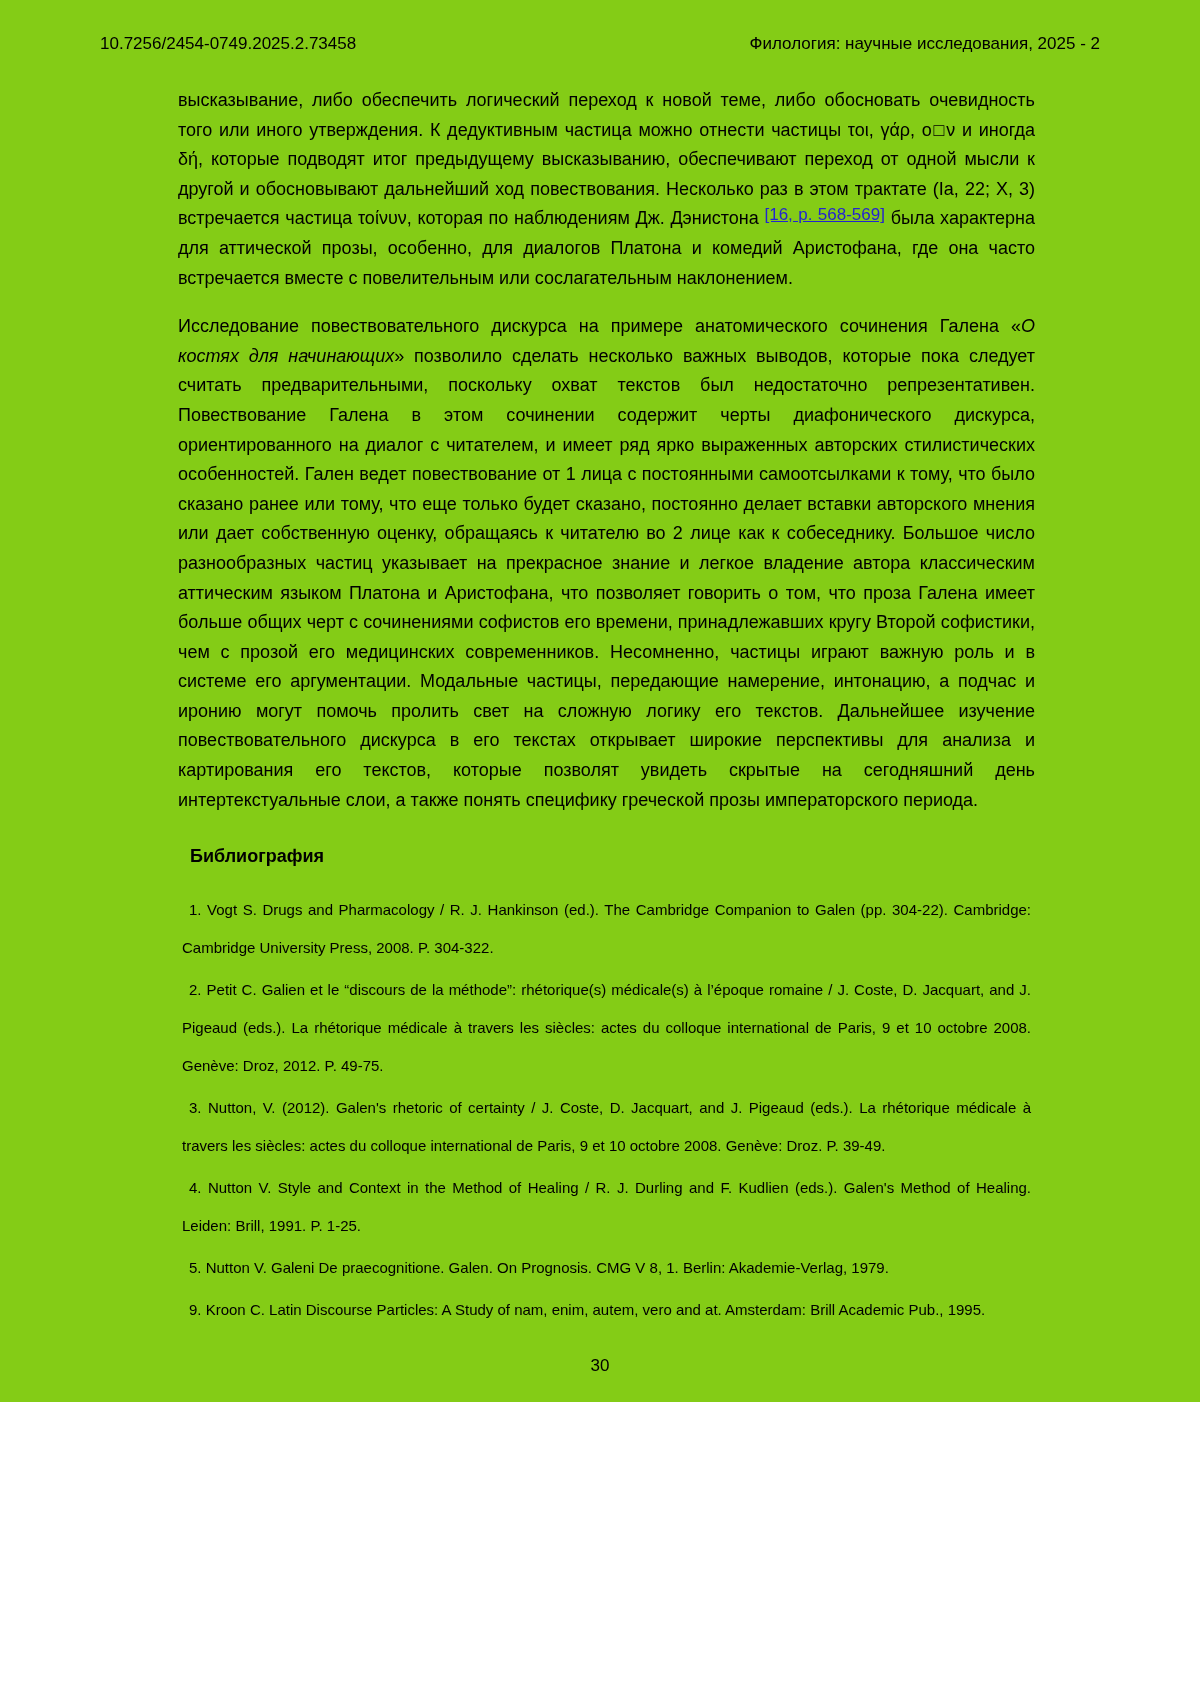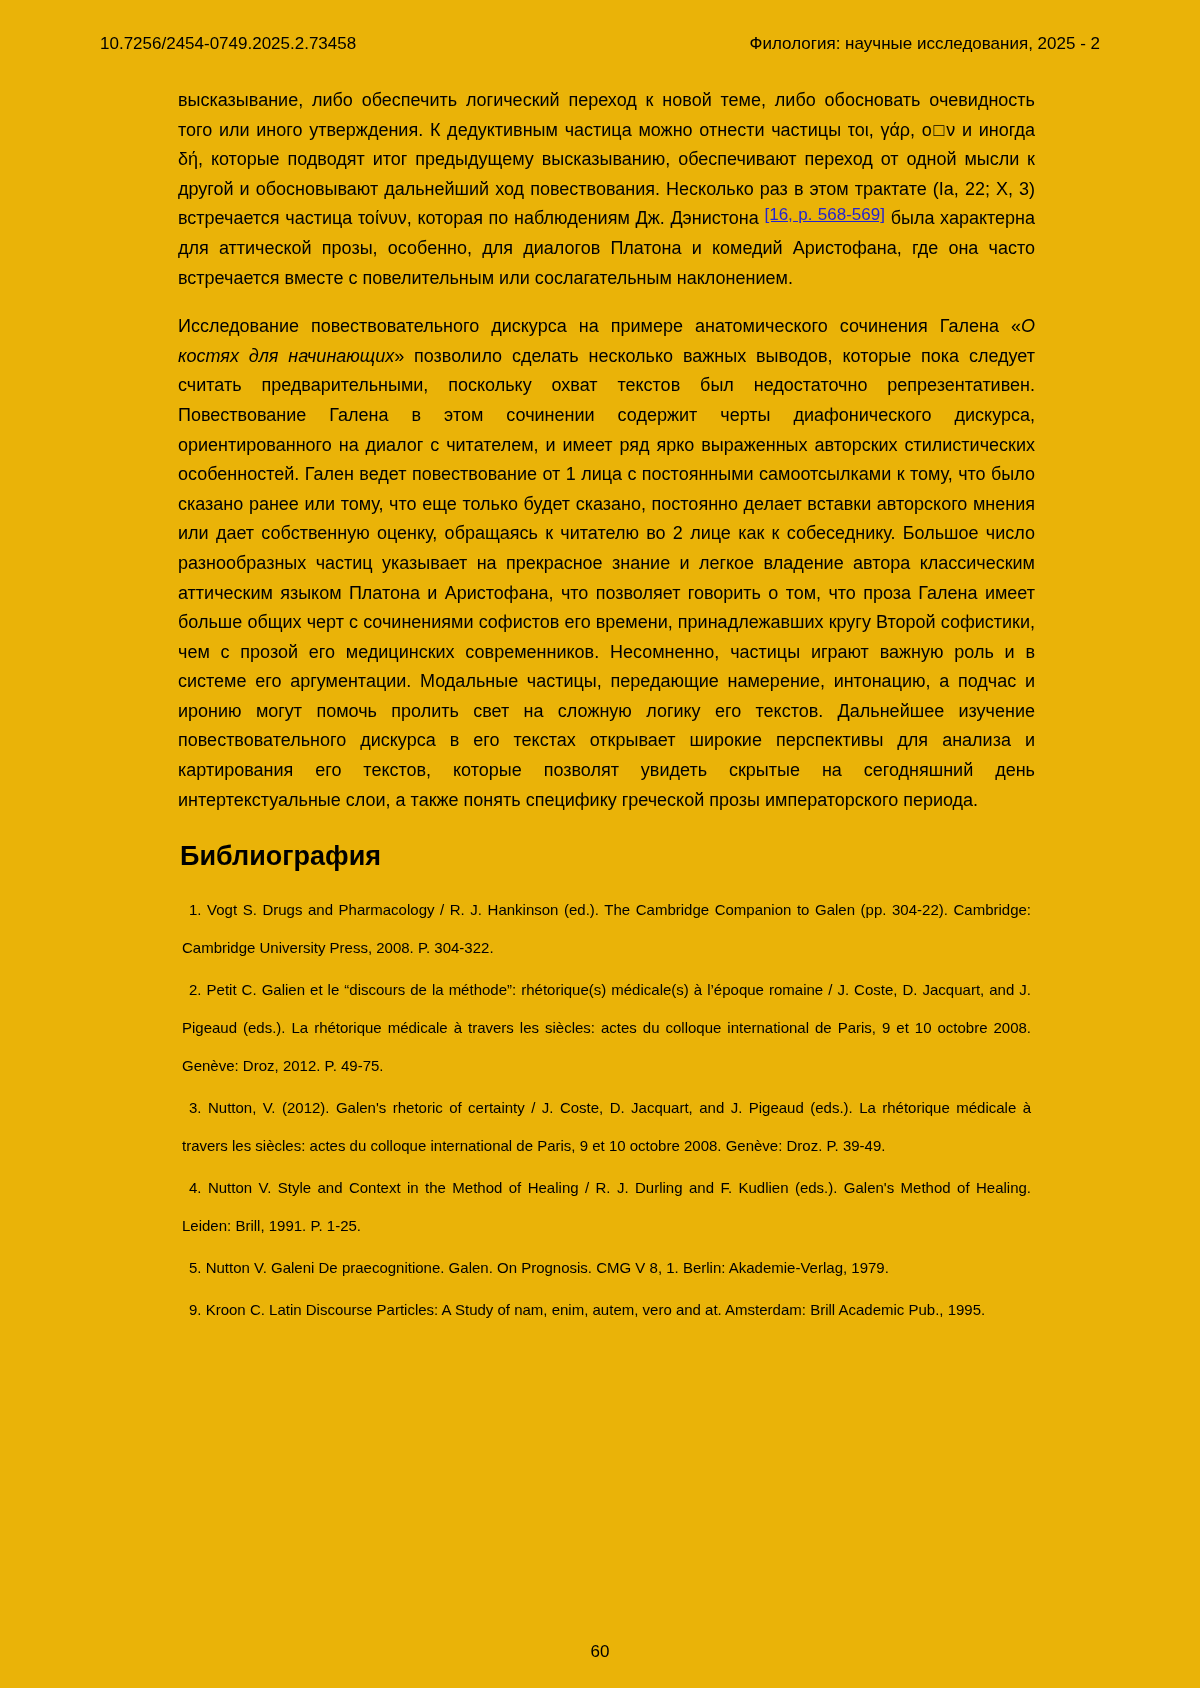--- a/index.html
+++ b/index.html
@@ -1,20 +1,20 @@
 <!DOCTYPE html>
 <html lang="ru"><head>
 <meta charset="utf-8">
 <style>
   html, body { margin: 0; padding: 0; background: #ffffff; }
   .page {
     position: relative;
     width: 1200px;
-    height: 1688px;
-    background: #eab308;
+    height: 1402px;
+    background: #84cc16;
     color: #000000;
     font-family: "Liberation Sans", sans-serif;
     overflow: hidden;
   }
   .header {
     display: flex;
     justify-content: space-between;
     padding: 34px 100px 0 100px;
     font-size: 17px;
     line-height: 20px;
@@ -32,23 +32,23 @@
     color: #2424d0;
     text-decoration: underline;
     position: relative;
     top: -4px;
     font-size: 17px;
     cursor: pointer;
     margin-top: 44px;
   }
   .italic { font-style: italic; }
   .bib-heading {
-    font-size: 27px;
+    font-size: 18px;
     font-weight: bold;
-    margin: 28px 0 22px 2px;
+    margin: 28px 0 22px 12px;
     line-height: 26px;
   }
   .bib-item {
     font-size: 15px;
     line-height: 38px;
     text-align: justify;
     margin: 4px;
     text-indent: 7px;
   }
   .footer {
@@ -80,15 +80,15 @@
 
     <p class="bib-item"><span>1.</span> <span>Vogt S. Drugs and Pharmacology / R. J. Hankinson (ed.). The Cambridge Companion to Galen (pp. 304-22). Cambridge: Cambridge University Press, 2008. P. 304-322.</span></p>
     <p class="bib-item"><span>2.</span> <span>Petit C. Galien et le “discours de la méthode”: rhétorique(s) médicale(s) à l’époque romaine / J. Coste, D. Jacquart, and J. Pigeaud (eds.). La rhétorique médicale à travers les siècles: actes du colloque international de Paris, 9 et 10 octobre 2008. Genève: Droz, 2012. P. 49-75.</span></p>
     <p class="bib-item"><span>3.</span> <span>Nutton, V. (2012). Galen's rhetoric of certainty / J. Coste, D. Jacquart, and J. Pigeaud (eds.). La rhétorique médicale à travers les siècles: actes du colloque international de Paris, 9 et 10 octobre 2008. Genève: Droz. P. 39-49.</span></p>
     <p class="bib-item"><span>4.</span> <span>Nutton V. Style and Context in the Method of Healing / R. J. Durling and F. Kudlien (eds.). Galen's Method of Healing. Leiden: Brill, 1991. P. 1-25.</span></p>
     <p class="bib-item"><span>5.</span> <span>Nutton V. Galeni De praecognitione. Galen. On Prognosis. CMG V 8, 1. Berlin: Akademie-Verlag, 1979.</span></p>
     <p class="bib-item"><span>9.</span> <span>Kroon C. Latin Discourse Particles: A Study of nam, enim, autem, vero and at. Amsterdam: Brill Academic Pub., 1995.</span></p>
 
   </div>
 
-  <div class="footer">60</div>
+  <div class="footer">30</div>
 
 </div>
 
 </body></html>

